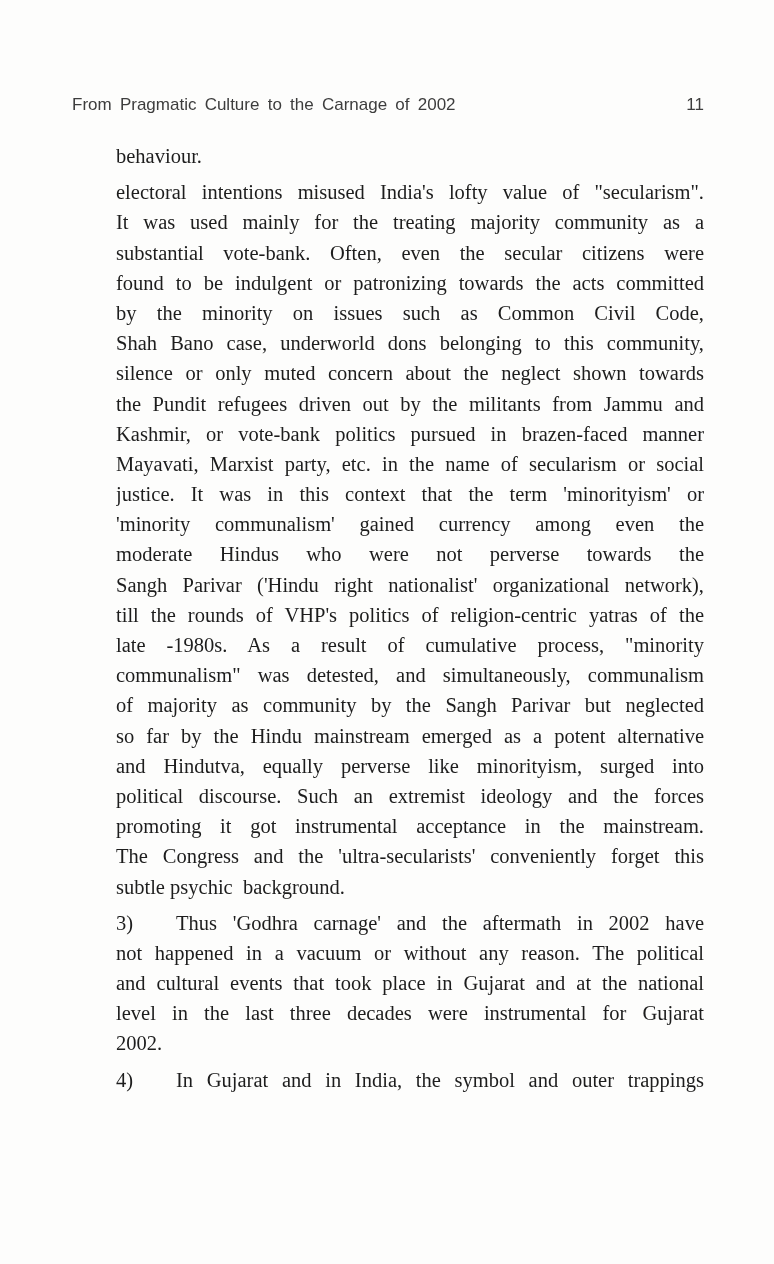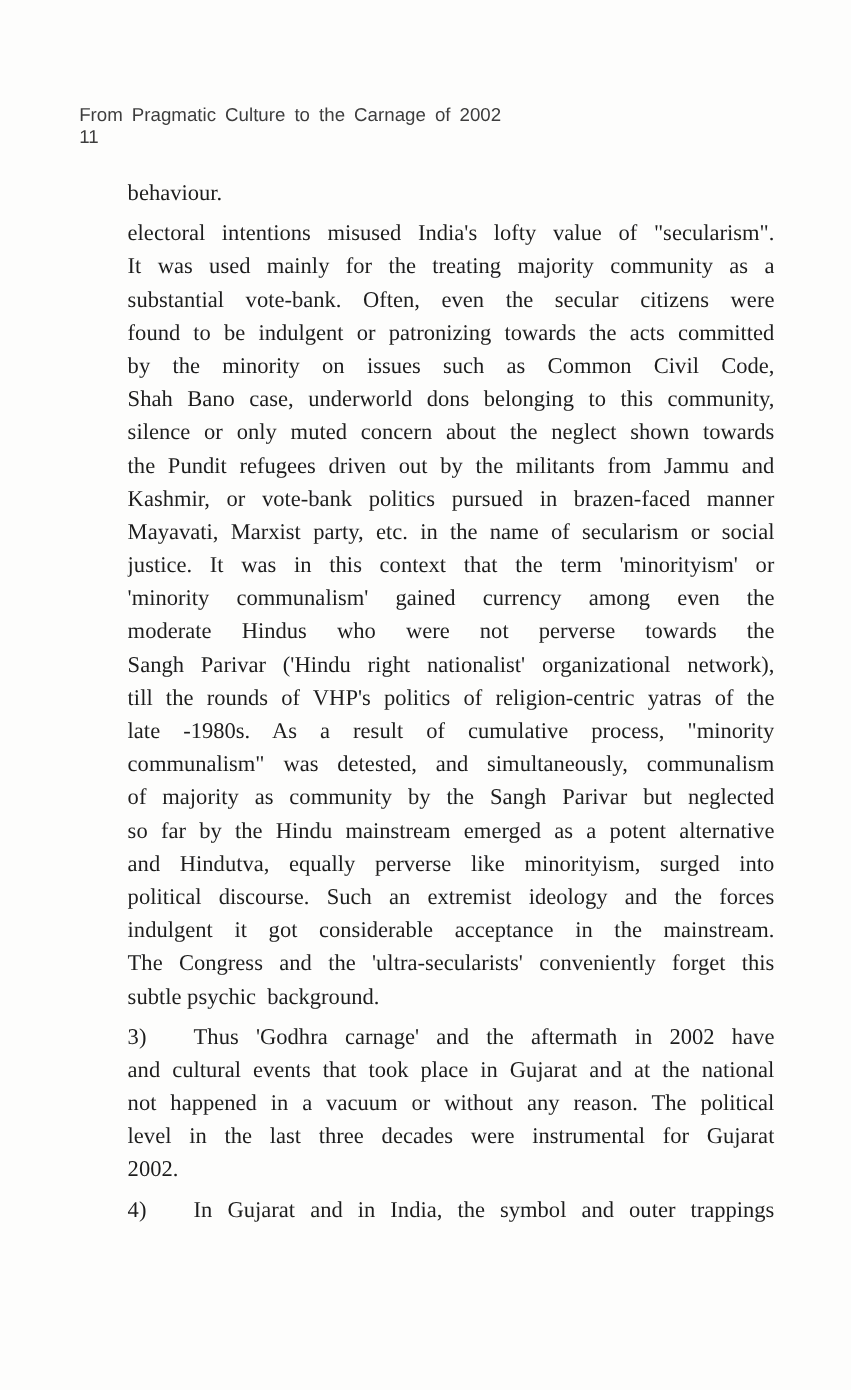--- a/index.html
+++ b/index.html
@@ -17,21 +17,20 @@
     overflow: hidden;
   }
   .running-header {
     display: flex;
     justify-content: space-between;
     align-items: baseline;
     font-family: "Liberation Sans", sans-serif;
     font-size: 17px;
     color: #3d3d3d;
     word-spacing: 3.5px;
-    flex-direction: column;
   }
   .text-block {
     margin-top: 26px;
     font-family: "Liberation Serif", serif;
     font-size: 20.5px;
     color: #1d1d1d;
     font-weight: 500;
   }
   .para {
     margin: 0;
@@ -84,28 +83,28 @@
         <div class="line"><span>'minority communalism' gained currency among even the</span></div>
         <div class="line"><span>moderate Hindus who were not perverse towards the</span></div>
         <div class="line"><span>Sangh Parivar ('Hindu right nationalist' organizational network),</span></div>
         <div class="line"><span>till the rounds of VHP's politics of religion-centric yatras of the</span></div>
         <div class="line"><span>late -1980s. As a result of cumulative process, "minority</span></div>
         <div class="line"><span>communalism" was detested, and simultaneously, communalism</span></div>
         <div class="line"><span>of majority as community by the Sangh Parivar but neglected</span></div>
         <div class="line"><span>so far by the Hindu mainstream emerged as a potent alternative</span></div>
         <div class="line"><span>and Hindutva, equally perverse like minorityism, surged into</span></div>
         <div class="line"><span>political discourse. Such an extremist ideology and the forces</span></div>
-        <div class="line"><span>indulgent it got considerable acceptance in the mainstream.</span></div>
+        <div class="line"><span>promoting it got instrumental acceptance in the mainstream.</span></div>
         <div class="line"><span>The Congress and the 'ultra-secularists' conveniently forget this</span></div>
         <div class="line no-just"><span>subtle psychic &nbsp;background.</span></div>
       </div>
       <div class="para">
         <div class="line"><span class="pnum">3)</span><span>Thus 'Godhra carnage' and the aftermath in 2002 have</span></div>
+        <div class="line"><span>not happened in a vacuum or without any reason. The political</span></div>
         <div class="line"><span>and cultural events that took place in Gujarat and at the national</span></div>
-        <div class="line"><span>not happened in a vacuum or without any reason. The political</span></div>
         <div class="line"><span>level in the last three decades were instrumental for Gujarat</span></div>
         <div class="line no-just"><span>2002.</span></div>
       </div>
       <div class="para">
         <div class="line"><span class="pnum">4)</span><span>In Gujarat and in India, the symbol and outer trappings</span></div>
       </div>
     </div>
 </div>
 
 </body></html>

